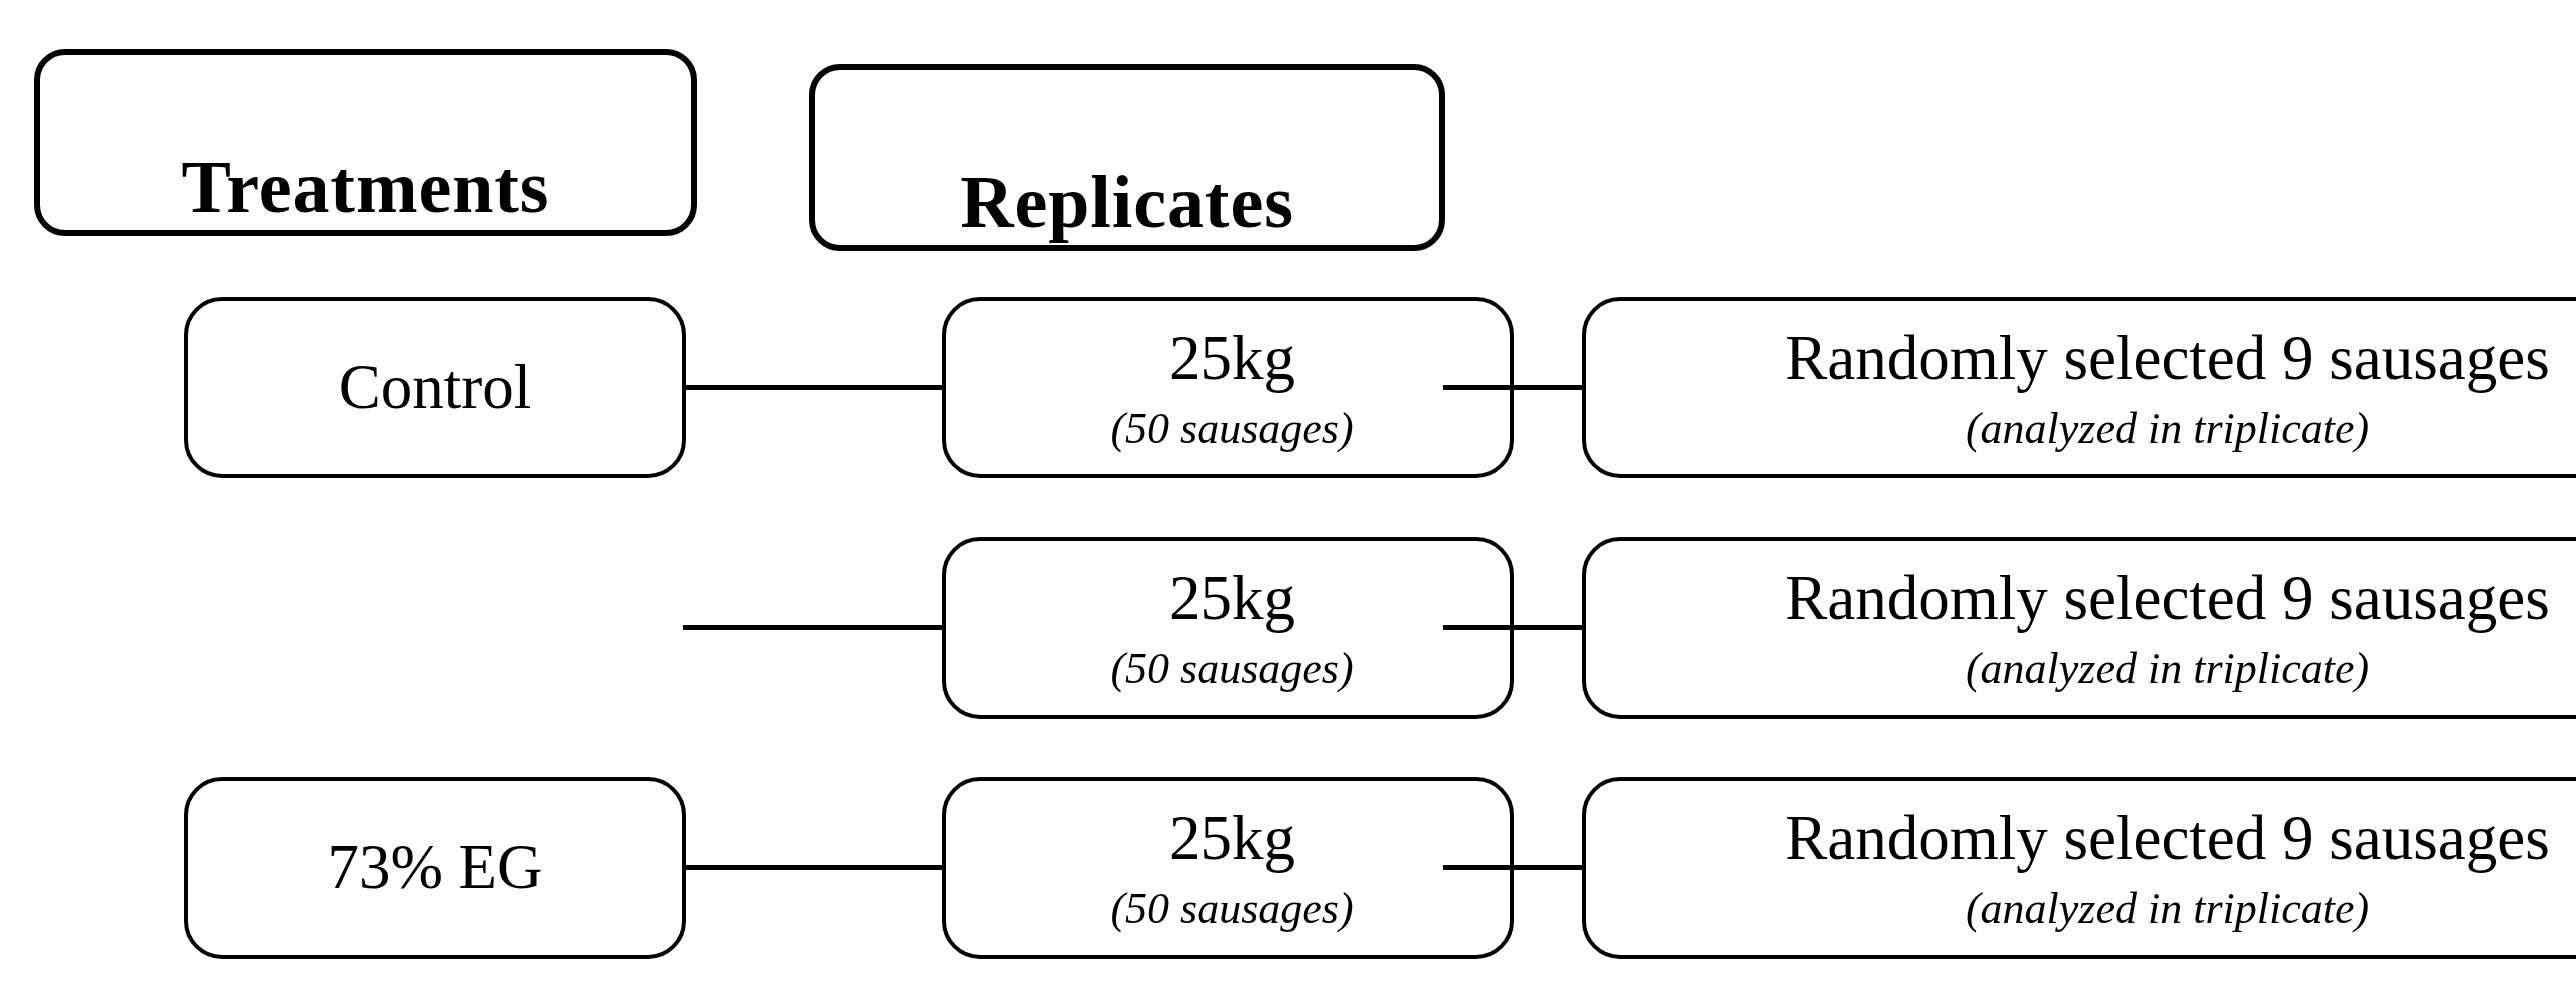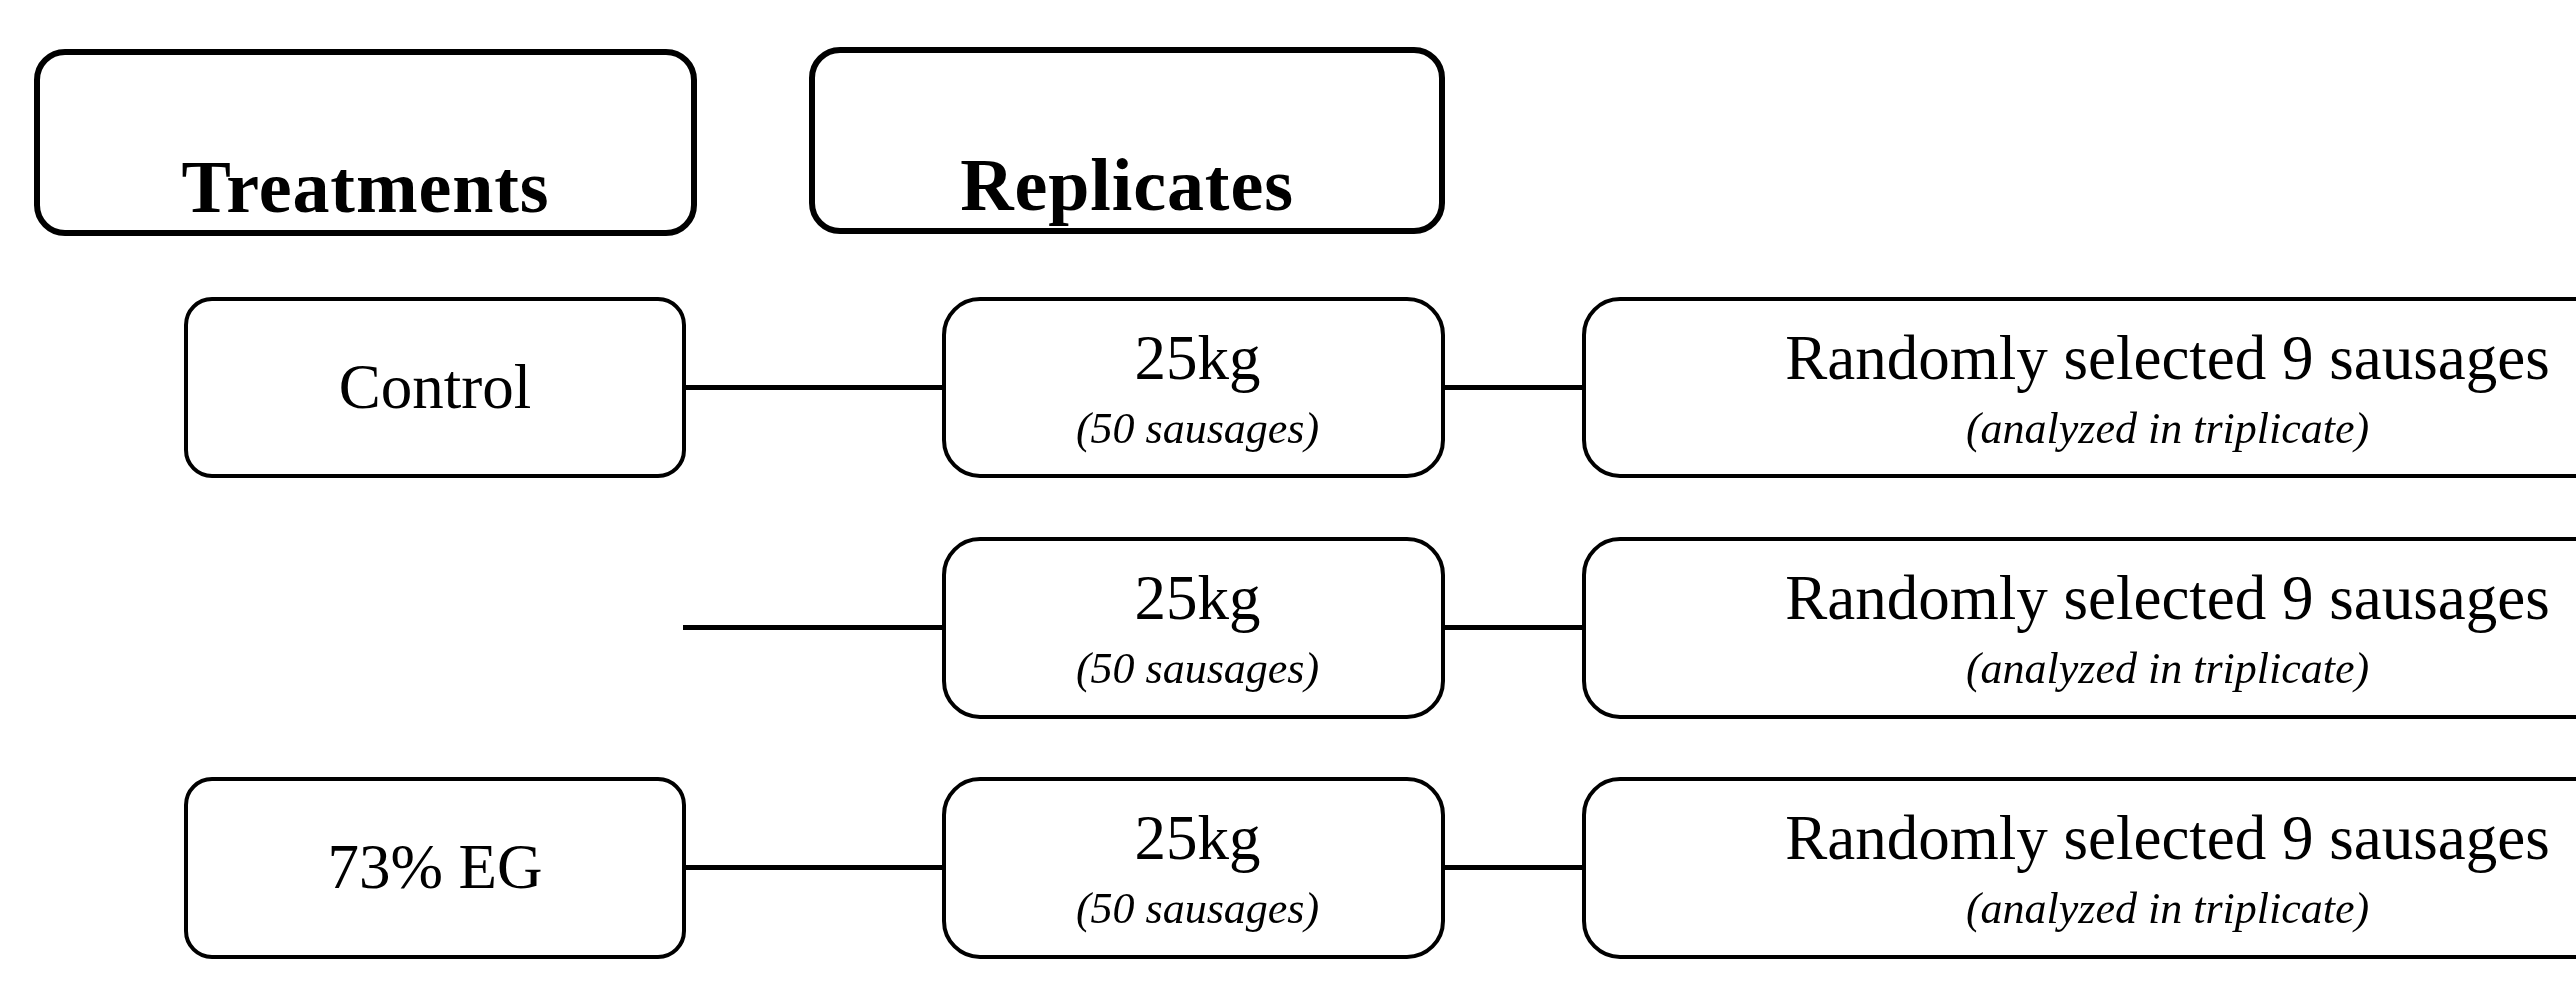--- a/index.html
+++ b/index.html
@@ -50,26 +50,26 @@
     font-size: 44px;
   }
   .line {
     position: absolute;
     height: 4.5px;
     background: #000000;
   }
 
   
   .hdr-treatments { left: 34px;   top: 49px; width: 663px; height: 187px; }
-  .hdr-replicates { left: 809px;  top: 47px; width: 636px; height: 187px; }
+  .hdr-replicates { left: 809px;  top: 64px; width: 636px; height: 187px; }
   .hdr-sampling   { left: 1764px; top: 49px; width: 787px; height: 187px; }
 
   
-  .col-treatment { left: 184px;  width: 502px; border-radius: 28px;  }
-  .col-replicate { left: 942px; width: 503px; padding-left: 8px;  }
+  .col-treatment { left: 184px;  width: 502px;  }
+  .col-replicate { left: 942px; width: 572px; padding-left: 8px;  }
   .col-sampling  { left: 1582px; width: 1171px; }
 
   
   .row-1 { top: 297px; height: 181px; }
   .row-2 { top: 537px; height: 182px; }
   .row-3 { top: 777px; height: 182px; }
 
   
   .line-a { left: 683px;  width: 262px; }
   .line-b { left: 1443px; width: 142px; }

